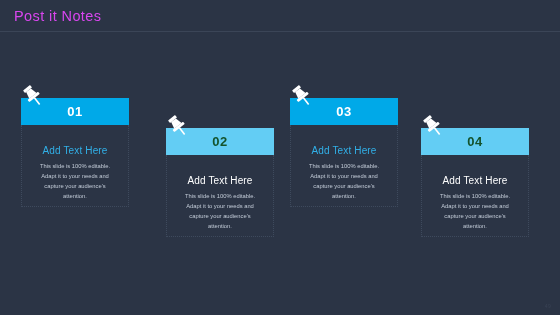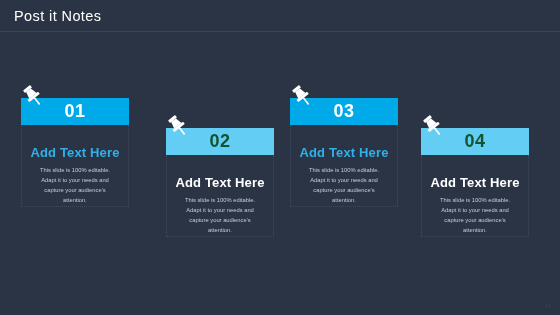--- a/index.html
+++ b/index.html
@@ -16,42 +16,42 @@
     position:absolute;
     left:0; top:0;
     width:560px; height:31px;
     display:flex; align-items:center;
   }
   #page-title {
     margin-left:14px;
     font-size:14.5px;
     font-weight:400;
     letter-spacing:0.4px;
-    color:#ffffff;
+    color:#d946ef;
   }
   #title-divider {
     position:absolute;
     left:0; top:31px;
     width:560px; height:1px;
     background:#3b4557;
   }
 
   
   .card { position:absolute; }
 
   .card-header {
     position:relative;
     width:100%;
     height:27px;
     display:flex;
     align-items:center;
     justify-content:center;
   }
   .card-number {
-    font-size:18px;
+    font-size:13px;
     font-weight:700;
     letter-spacing:0.6px;
   }
 
   
   .variant-a .card-header { background:#00a9e8; }
   .variant-a .card-number { color:#ffffff; }
   .variant-a .card-heading { color:#31b0e8; }
 
   
@@ -61,22 +61,22 @@
 
   .card-body {
     width:100%;
     height:82px;
     border:1px dotted #3e4a5d;
     border-top:none;
     padding-top:20px;
     text-align:center;
   }
   .card-heading {
-    font-size:13px;
-    font-weight:700;
+    font-size:10px;
+    font-weight:400;
     letter-spacing:0.15px;
     margin-bottom:5px;
   }
   .card-desc {
     font-size:5.8px;
     line-height:1.75;
     color:#c3ccd8;
     padding:0 13px;
   }
 

